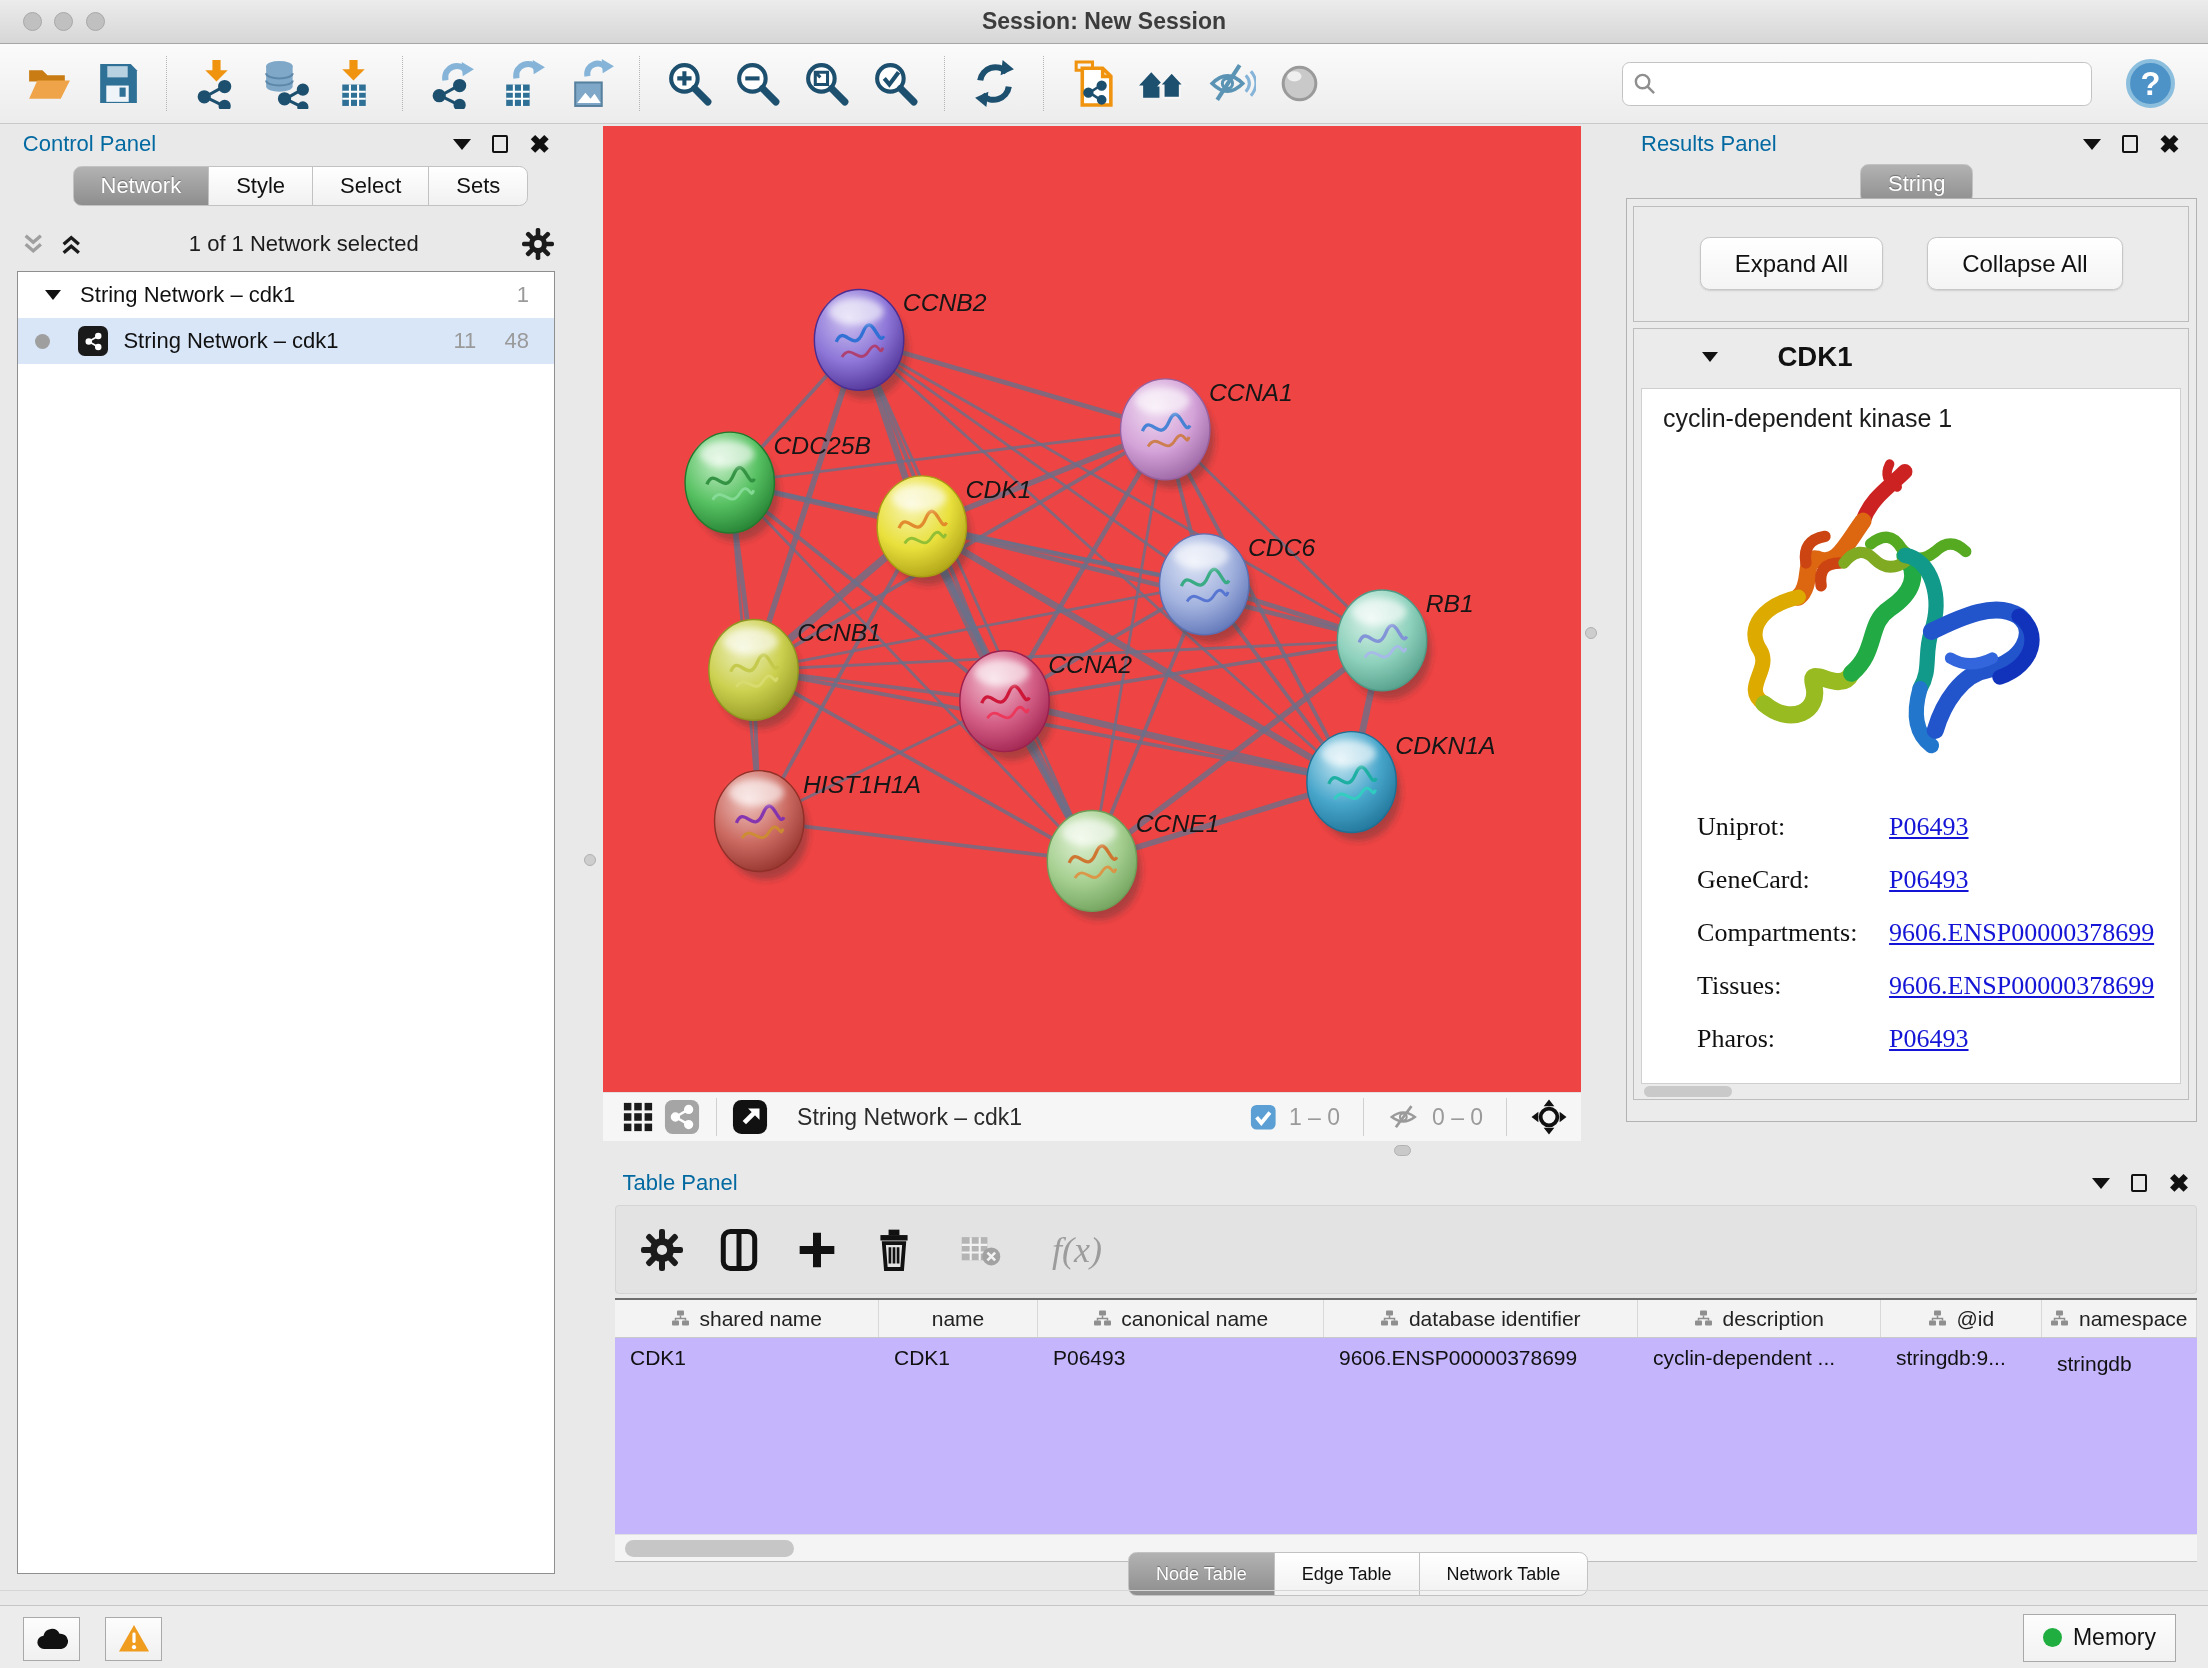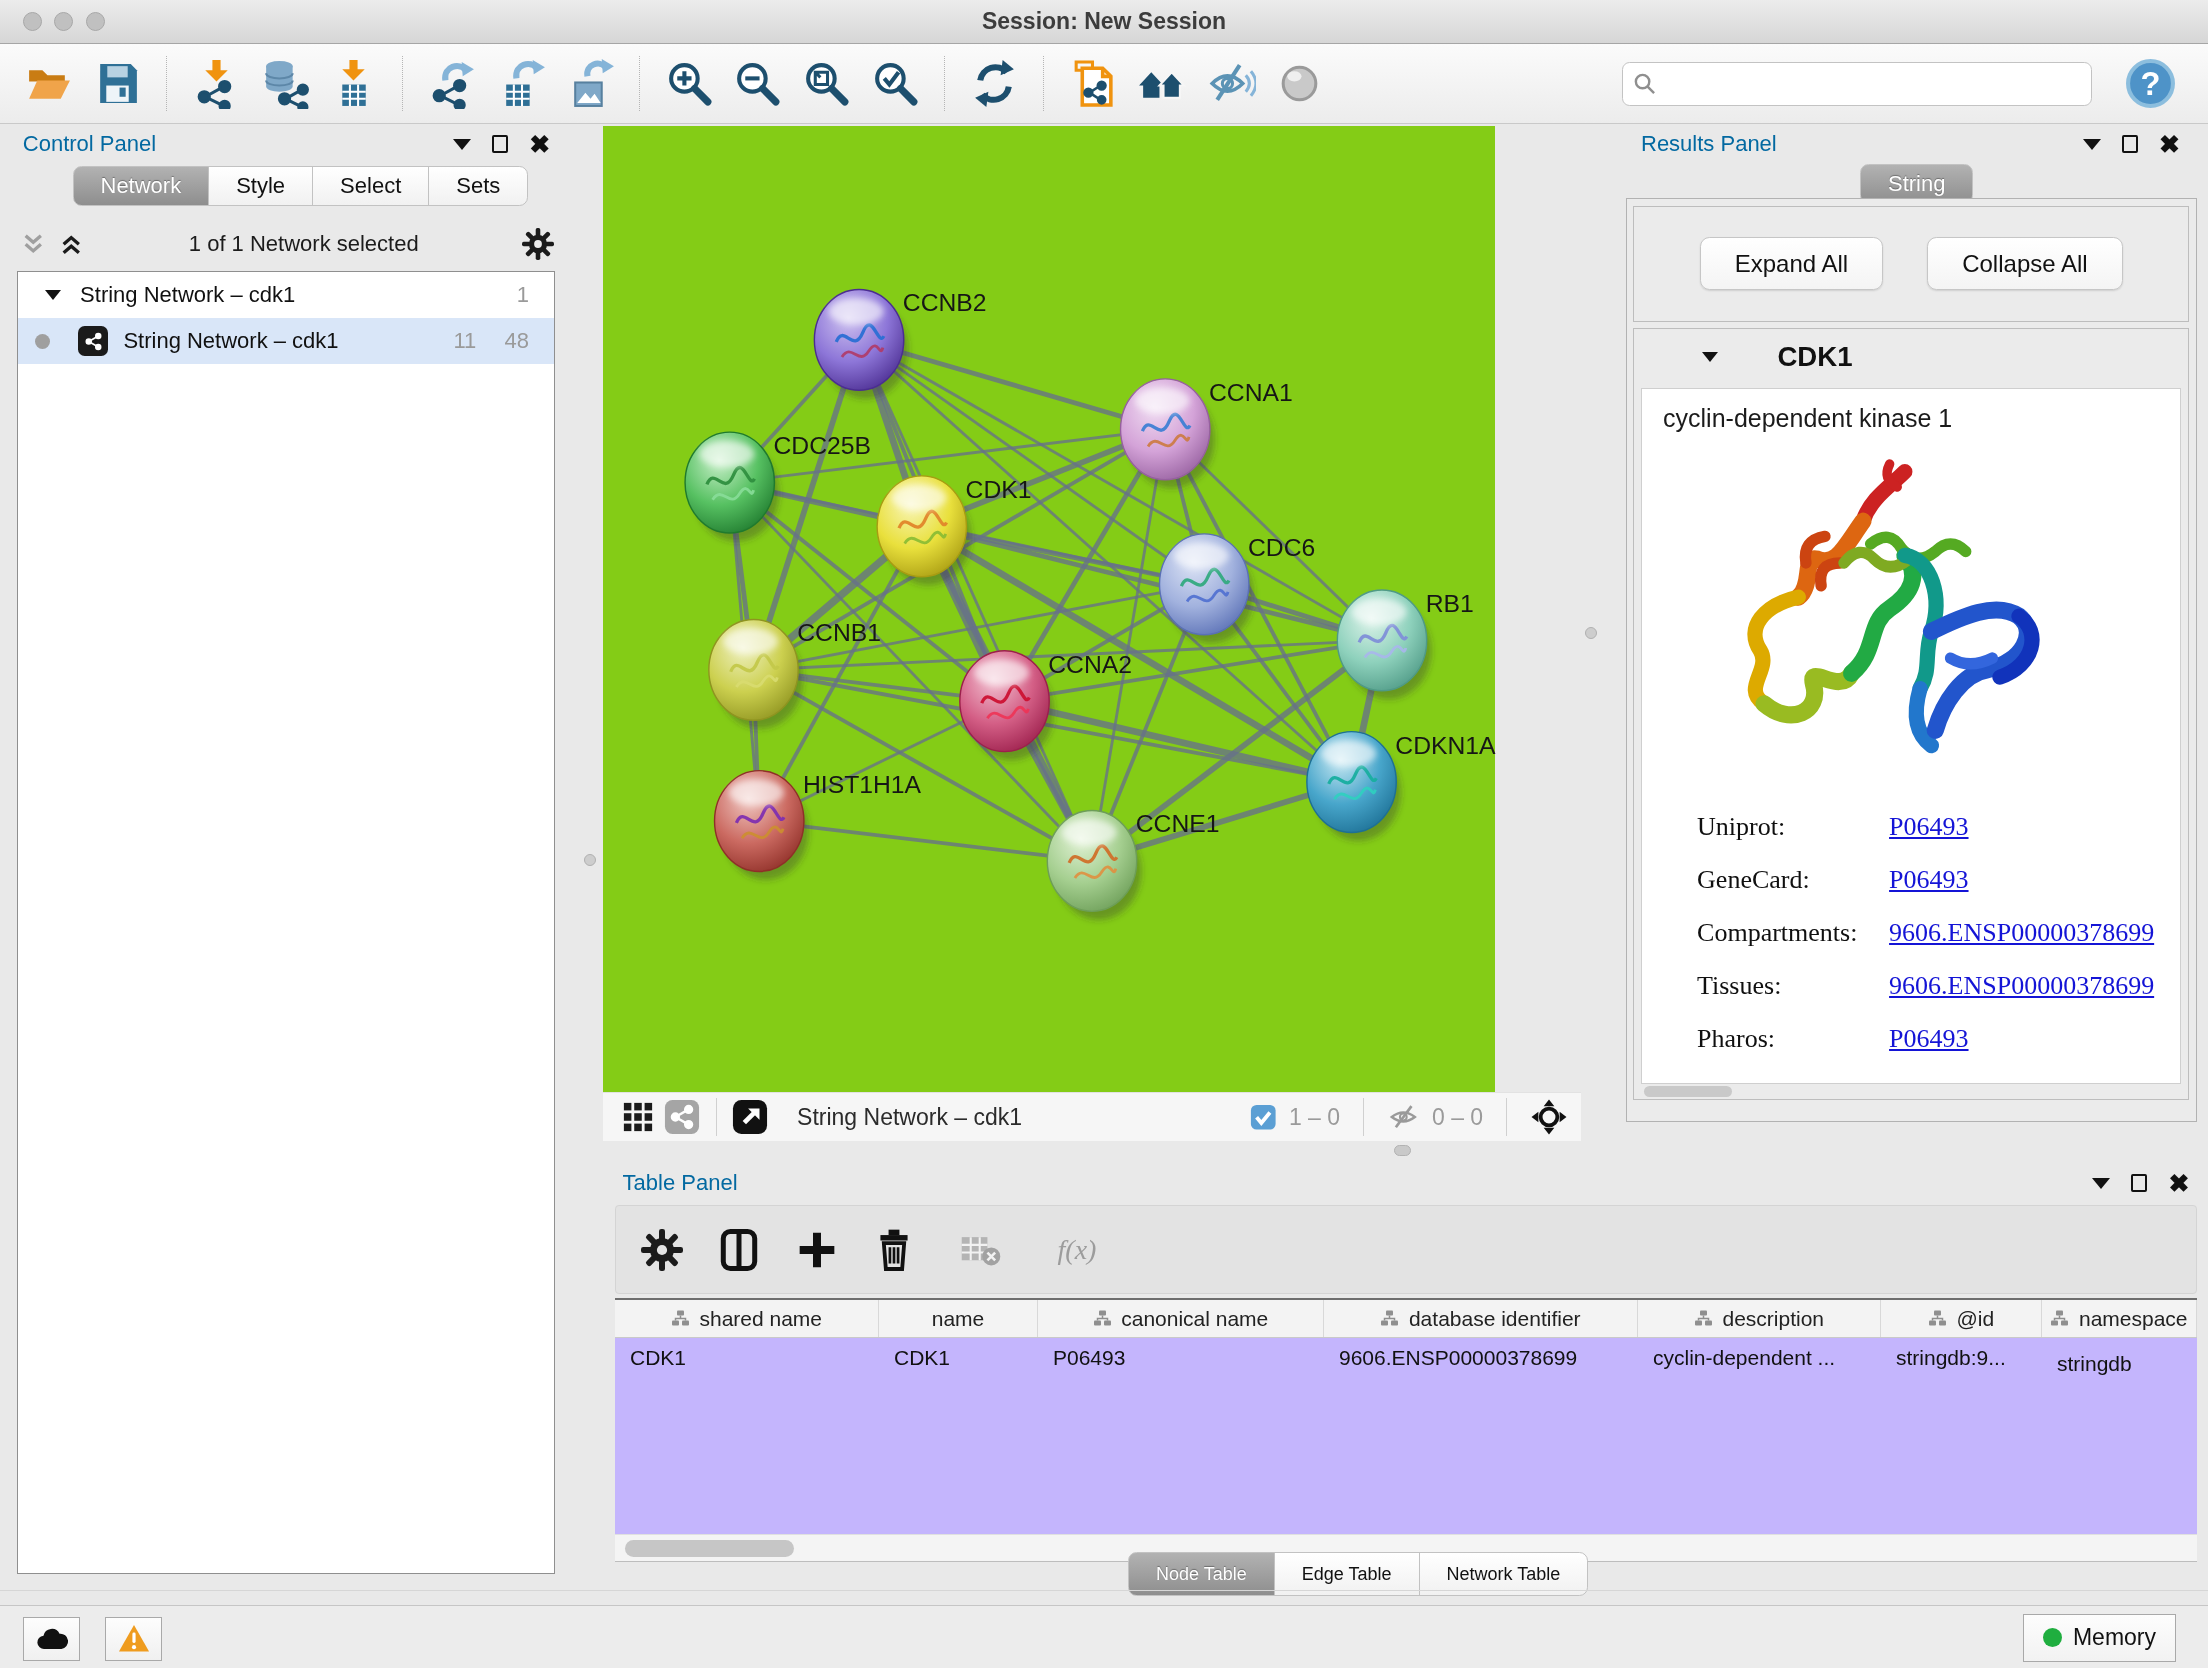--- a/index.html
+++ b/index.html
@@ -54,21 +54,21 @@
   .net-row.leaf { padding:0 25px 0 17px; gap:15px; background:#d9e6f8; }
   .tri-small { width:0; height:0; border-left:8.6px solid transparent; border-right:8.6px solid transparent; border-top:10.5px solid #111; }
   .dot { width:15px; height:15px; border-radius:50%; background:#9f9f9f; }
   .share-badge { width:30px; height:30px; border-radius:6.7px; background:#1a1a1a; display:flex; align-items:center; justify-content:center; margin-left:13.3px; }
 
   
   .split-dot { position:absolute; width:12.4px; height:12.4px; border-radius:50%; background:#cdcdcd; border:1px solid #b0b0b0; }
   .split-pill { position:absolute; width:17px; height:10.5px; border-radius:5.7px; background:#c9c9c9; border:1px solid #b2b2b2; }
 
   
-  .canvas { position:absolute; left:603px; top:126px; width:892px; height:966px; background:#84cc16; }
+  .canvas { position:absolute; left:603px; top:126px; width:978px; height:966px; background:#ef4444;font-style:italic; }
   .canvas svg { position:absolute; left:0; top:0; }
   .canvas-toolbar { position:absolute; left:603px; top:1092px; width:978px; height:49px;
     background:#f6f6f6; border-top:1px solid #e2e2e2; display:flex; align-items:center; padding:0 13.3px; }
   .cbtn { border:none; background:transparent; display:flex; align-items:center; justify-content:center; width:44px; height:38px; cursor:pointer; }
   .csep { width:1px; height:38px; background:#d0d0d0; margin:0 11.4px; }
   .cv-title { font-size:23px; color:#2b2b2b; margin-left:25px; }
   .cv-right { margin-left:auto; display:flex; align-items:center; gap:11.4px; }
   .cv-count { font-size:23px; color:#9a9a9a; }
 
   
@@ -89,21 +89,21 @@
   .cl-row { display:flex; height:53px; align-items:center; font-size:26px; }
   .cl-label { width:217px; padding-left:25px; color:#101010; }
   .cl-link { color:#1414d6; text-decoration:underline; cursor:pointer; }
   .rp-hscroll { position:absolute; left:9.5px; bottom:1.9px; width:88px; height:11.4px; border-radius:5.7px; background:#c9c9c9; }
 
   
   .table-panel { position:absolute; left:615px; top:1165px; width:1582px; height:380px; }
   .tp-toolbar { position:absolute; left:0; top:40px; width:1582px; height:89px; background:#e3e3e3;
     border:1px solid #d4d4d4; border-radius:3.8px; display:flex; align-items:center; padding-left:21px; gap:28.5px; }
   .tp-btn { border:none; background:transparent; width:49px; height:53px; display:flex; align-items:center; justify-content:center; cursor:pointer; }
-  .fx { font-family:"Liberation Serif", serif; font-style:italic; font-size:28px; color:#9c9c9c; }
+  .fx { font-family:"Liberation Serif", serif; font-style:italic; font-size:36px; color:#9c9c9c; }
   .tp-table { position:absolute; left:0; top:133px; width:1582px; height:264px; background:#c4b5fd;
     border-top:2.9px solid #6e6e6e; border-bottom:1px solid #bdbdbd; overflow:hidden; }
   .tp-header { display:flex; height:38px; background:#f3f3f3; border-bottom:1px solid #c9c9c9; }
   .th { display:flex; align-items:center; justify-content:center; gap:9.5px; font-size:21px; color:#222;
     border-right:1px solid #d8d8d8; overflow:hidden; white-space:nowrap; flex:0 0 auto; }
   .tp-row { display:flex; height:40px; }
   .td { display:flex; align-items:center; padding-left:15px; font-size:21px; color:#111;
     overflow:hidden; white-space:nowrap; flex:0 0 auto; }
   .tp-scroll { position:absolute; left:0; bottom:0; width:1582px; height:27px; background:#f4f4f4; border-top:1px solid #e0e0e0; }
   .tp-thumb { position:absolute; left:9.5px; top:4.8px; width:169px; height:17px; border-radius:8.6px; background:#c6c6c6; }

